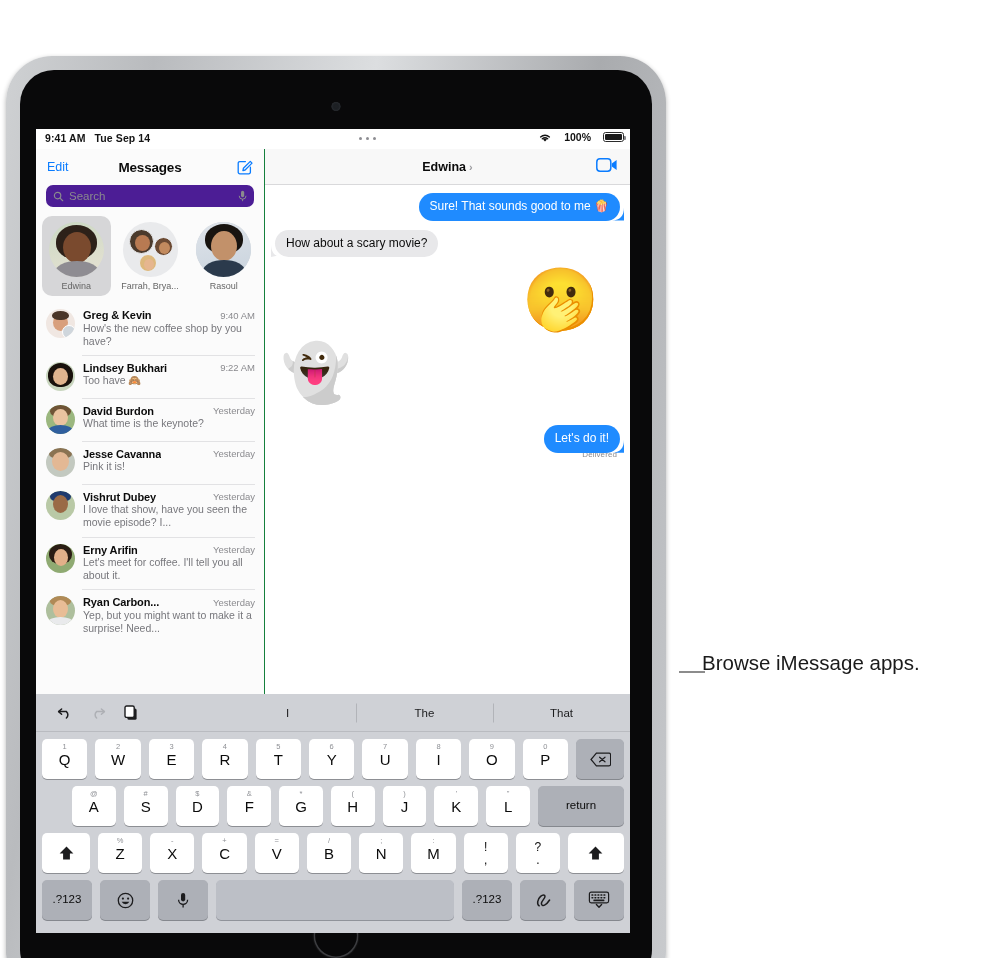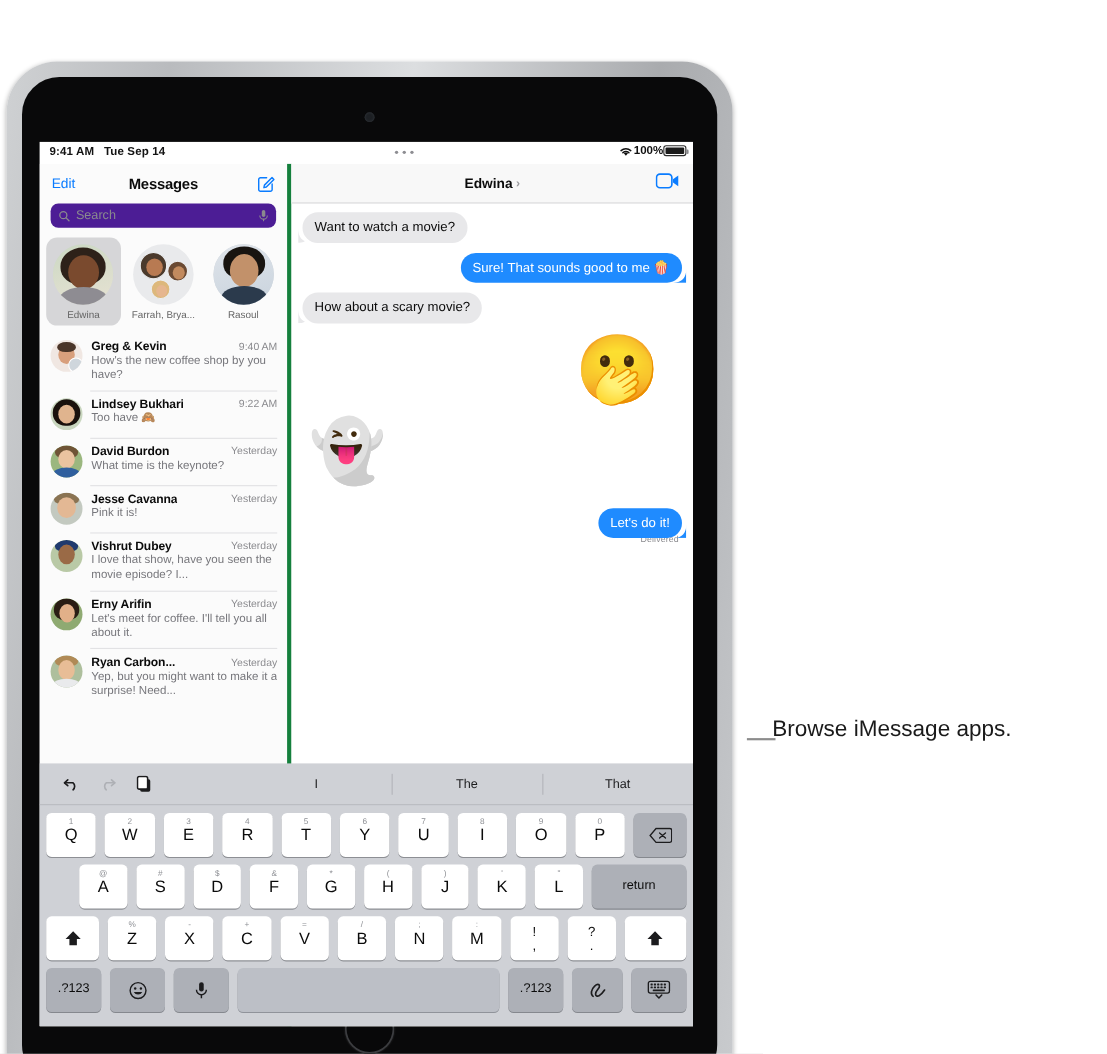--- a/index.html
+++ b/index.html
@@ -51,41 +51,41 @@
     font-size:10.5px; font-weight:700; color:#141414; letter-spacing:.1px;
     white-space:nowrap;
   }
   .sb-left .sb-date { margin-left:9px; }
   .multitask-dots {
     position:absolute; left:323px; top:8px;
     display:flex; gap:3.6px;
   }
   .multitask-dots i { width:3.4px; height:3.4px; border-radius:50%; background:#8d8d92; display:block; }
   .sb-right {
-    position:absolute; right:6px; top:2px; display:flex; align-items:center; gap:0;
+    position:absolute; right:6px; top:2px; display:flex; align-items:center; gap:12px;
   }
   .sb-batt-text { font-size:10.5px; font-weight:600; color:#111; }
   .batt-shell {
     width:21px; height:10.5px; border:1.2px solid #2b2b2b; border-radius:2.6px;
     padding:1.1px; position:relative;
   }
   .batt-fill { width:100%; height:100%; background:#1b1b1b; border-radius:1px; }
   .batt-nub {
     position:absolute; right:-3px; top:3px; width:1.8px; height:4px;
     background:#8a8a8e; border-radius:0 1px 1px 0;
   }
 
   
   .split { position:absolute; left:0; top:20px; width:594px; height:784px; display:flex; }
 
   
   .sidebar {
     width:229px; height:100%;
     background:#fbfbfb;
-    border-right:4px solid #15803d;
+    border-right:1px solid #15803d;
     position:relative; overflow:hidden;
   }
   .sb-navbar {
     height:36px; display:flex; align-items:center; position:relative; padding:0 11px;
   }
   .edit-btn { font-size:12.5px; color:#0a7cff; }
   .sb-title {
     position:absolute; left:0; right:0; text-align:center;
     font-size:13.5px; font-weight:700; color:#0b0b0b; letter-spacing:-.2px;
     pointer-events:none;
@@ -495,23 +495,20 @@
           <span class="facetime-btn">
             <svg width="22" height="15" viewBox="0 0 22 15">
               <rect x="0.8" y="1.3" width="14" height="12.4" rx="3.2" stroke="#0a7cff" stroke-width="1.5" fill="none"></rect>
               <path d="M15.8 6 L20.6 2.6 V12.4 L15.8 9 Z" fill="#0a7cff"></path>
             </svg>
           </span>
         </div>
 
         <div class="thread">
 
-          <div class="msg-line">
-            <div class="bubble in">Want to watch a movie?</div>
-          </div>
 
           <div class="msg-line out">
             <div class="bubble out">Sure! That sounds good to me 🍿</div>
           </div>
 
           <div class="msg-line">
             <div class="bubble in">How about a scary movie?</div>
           </div>
 
           <div class="msg-line out" style="margin-top:12px;margin-right:20px;">

